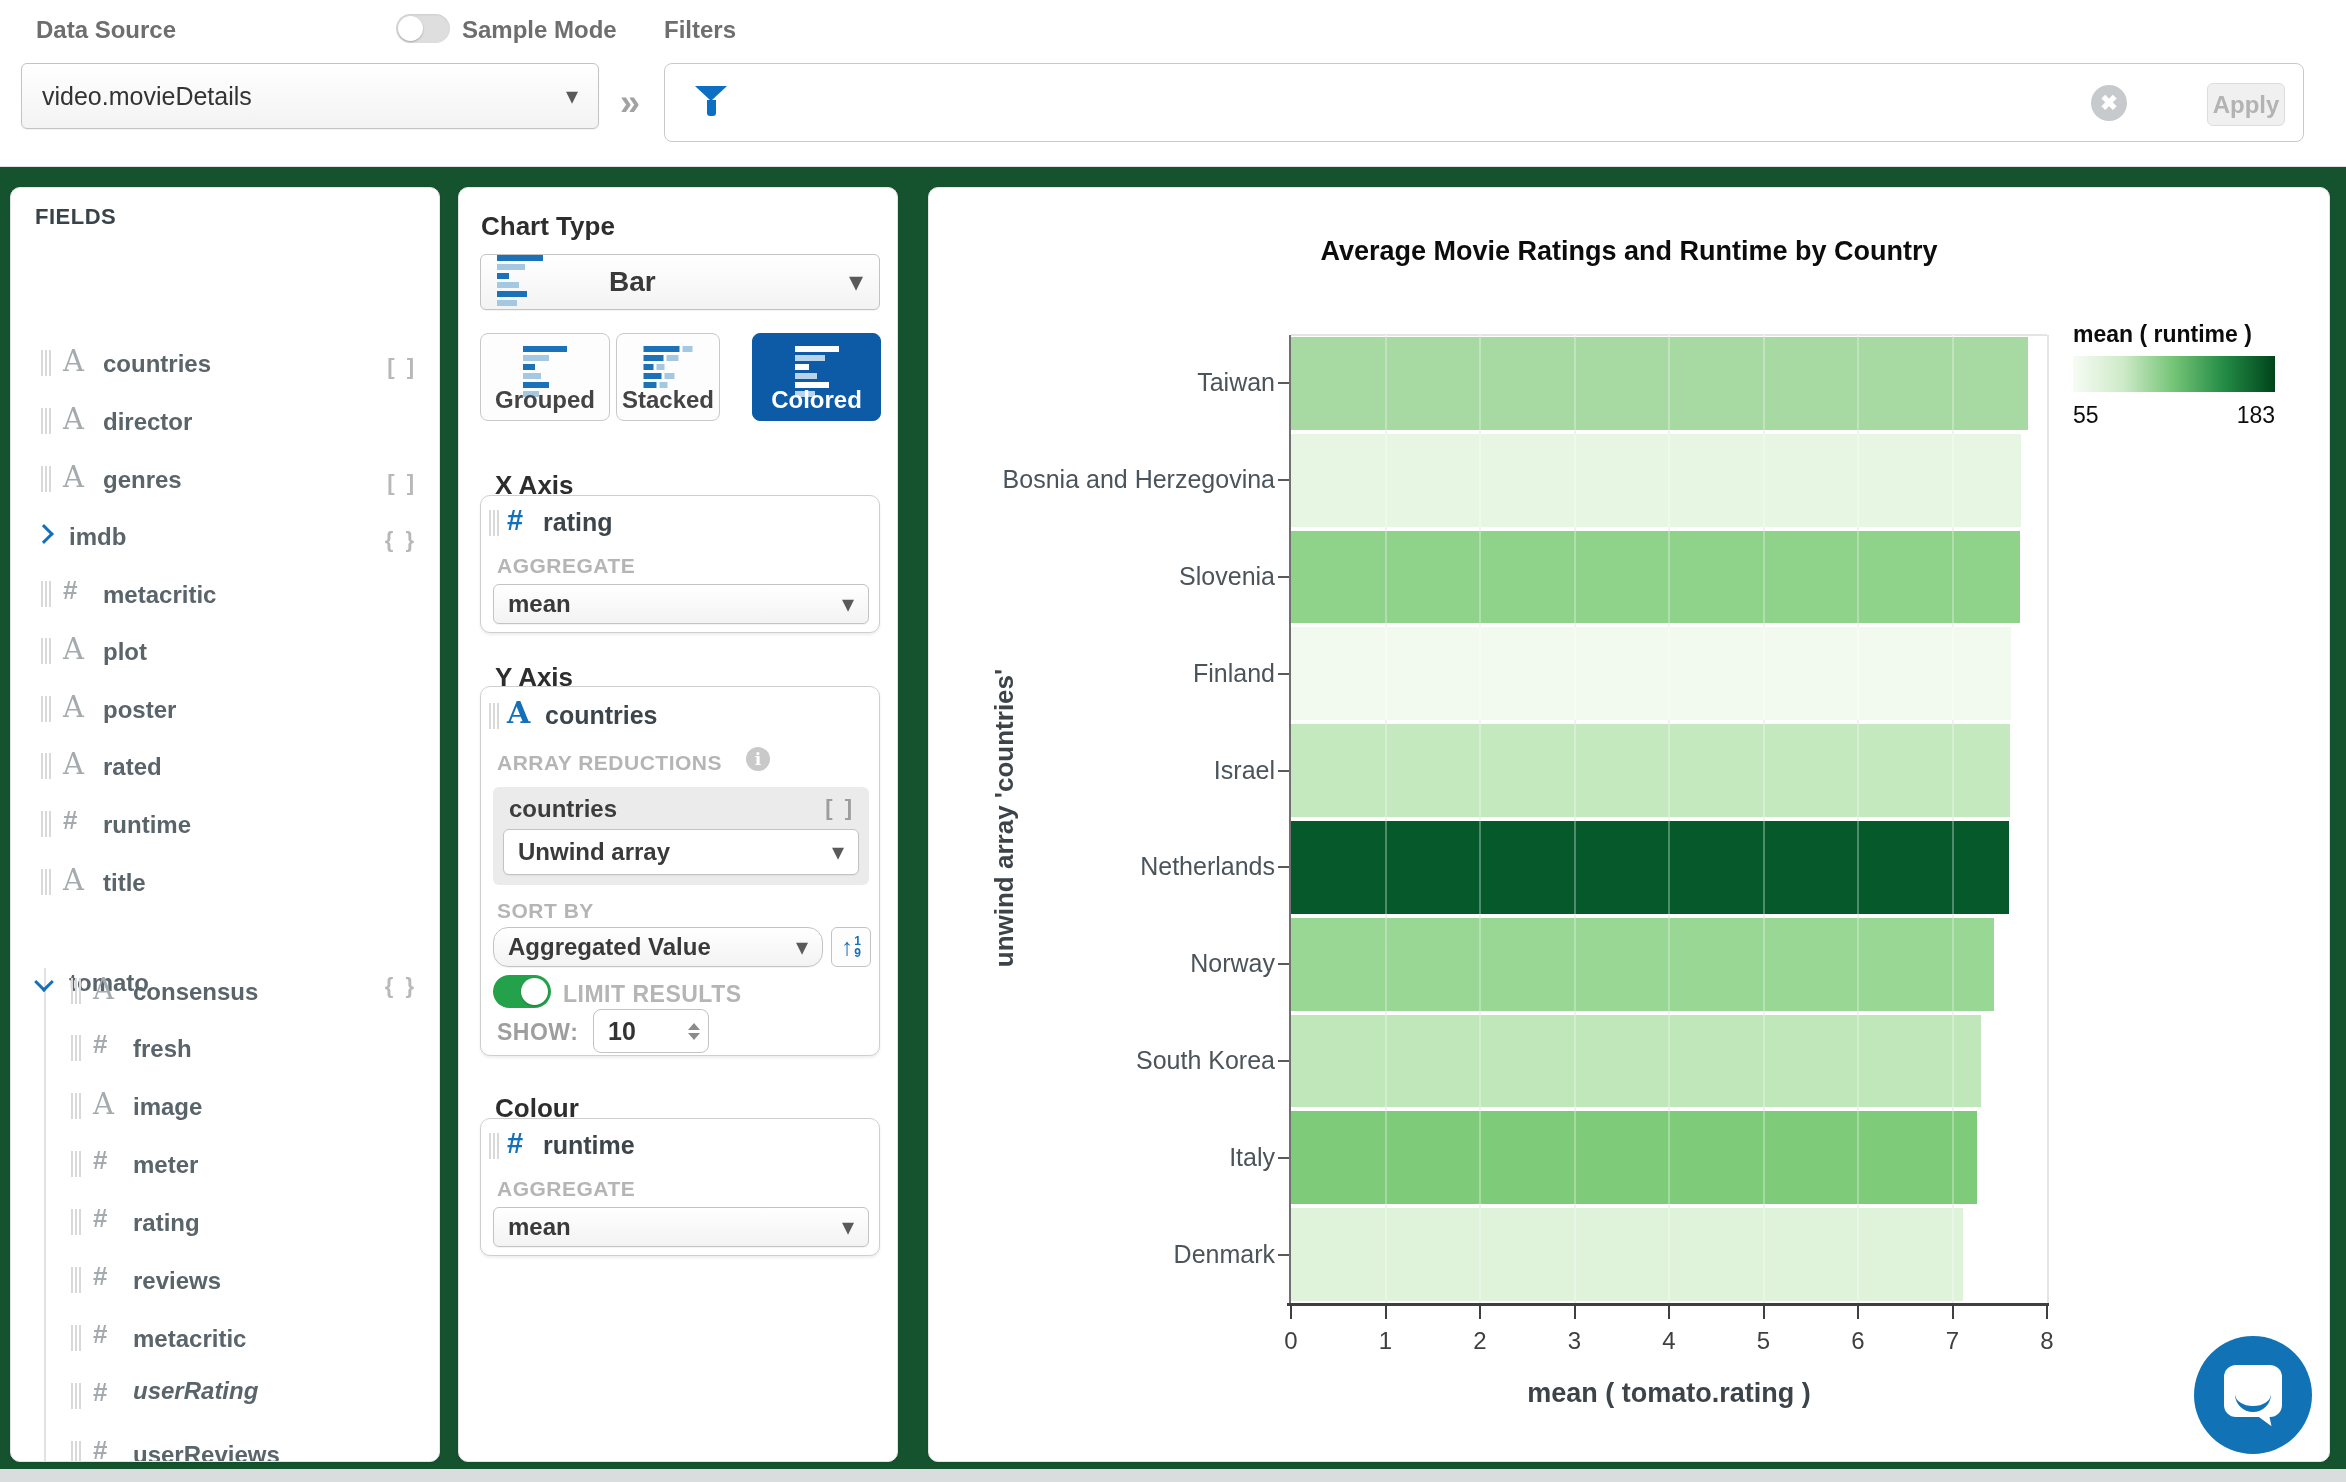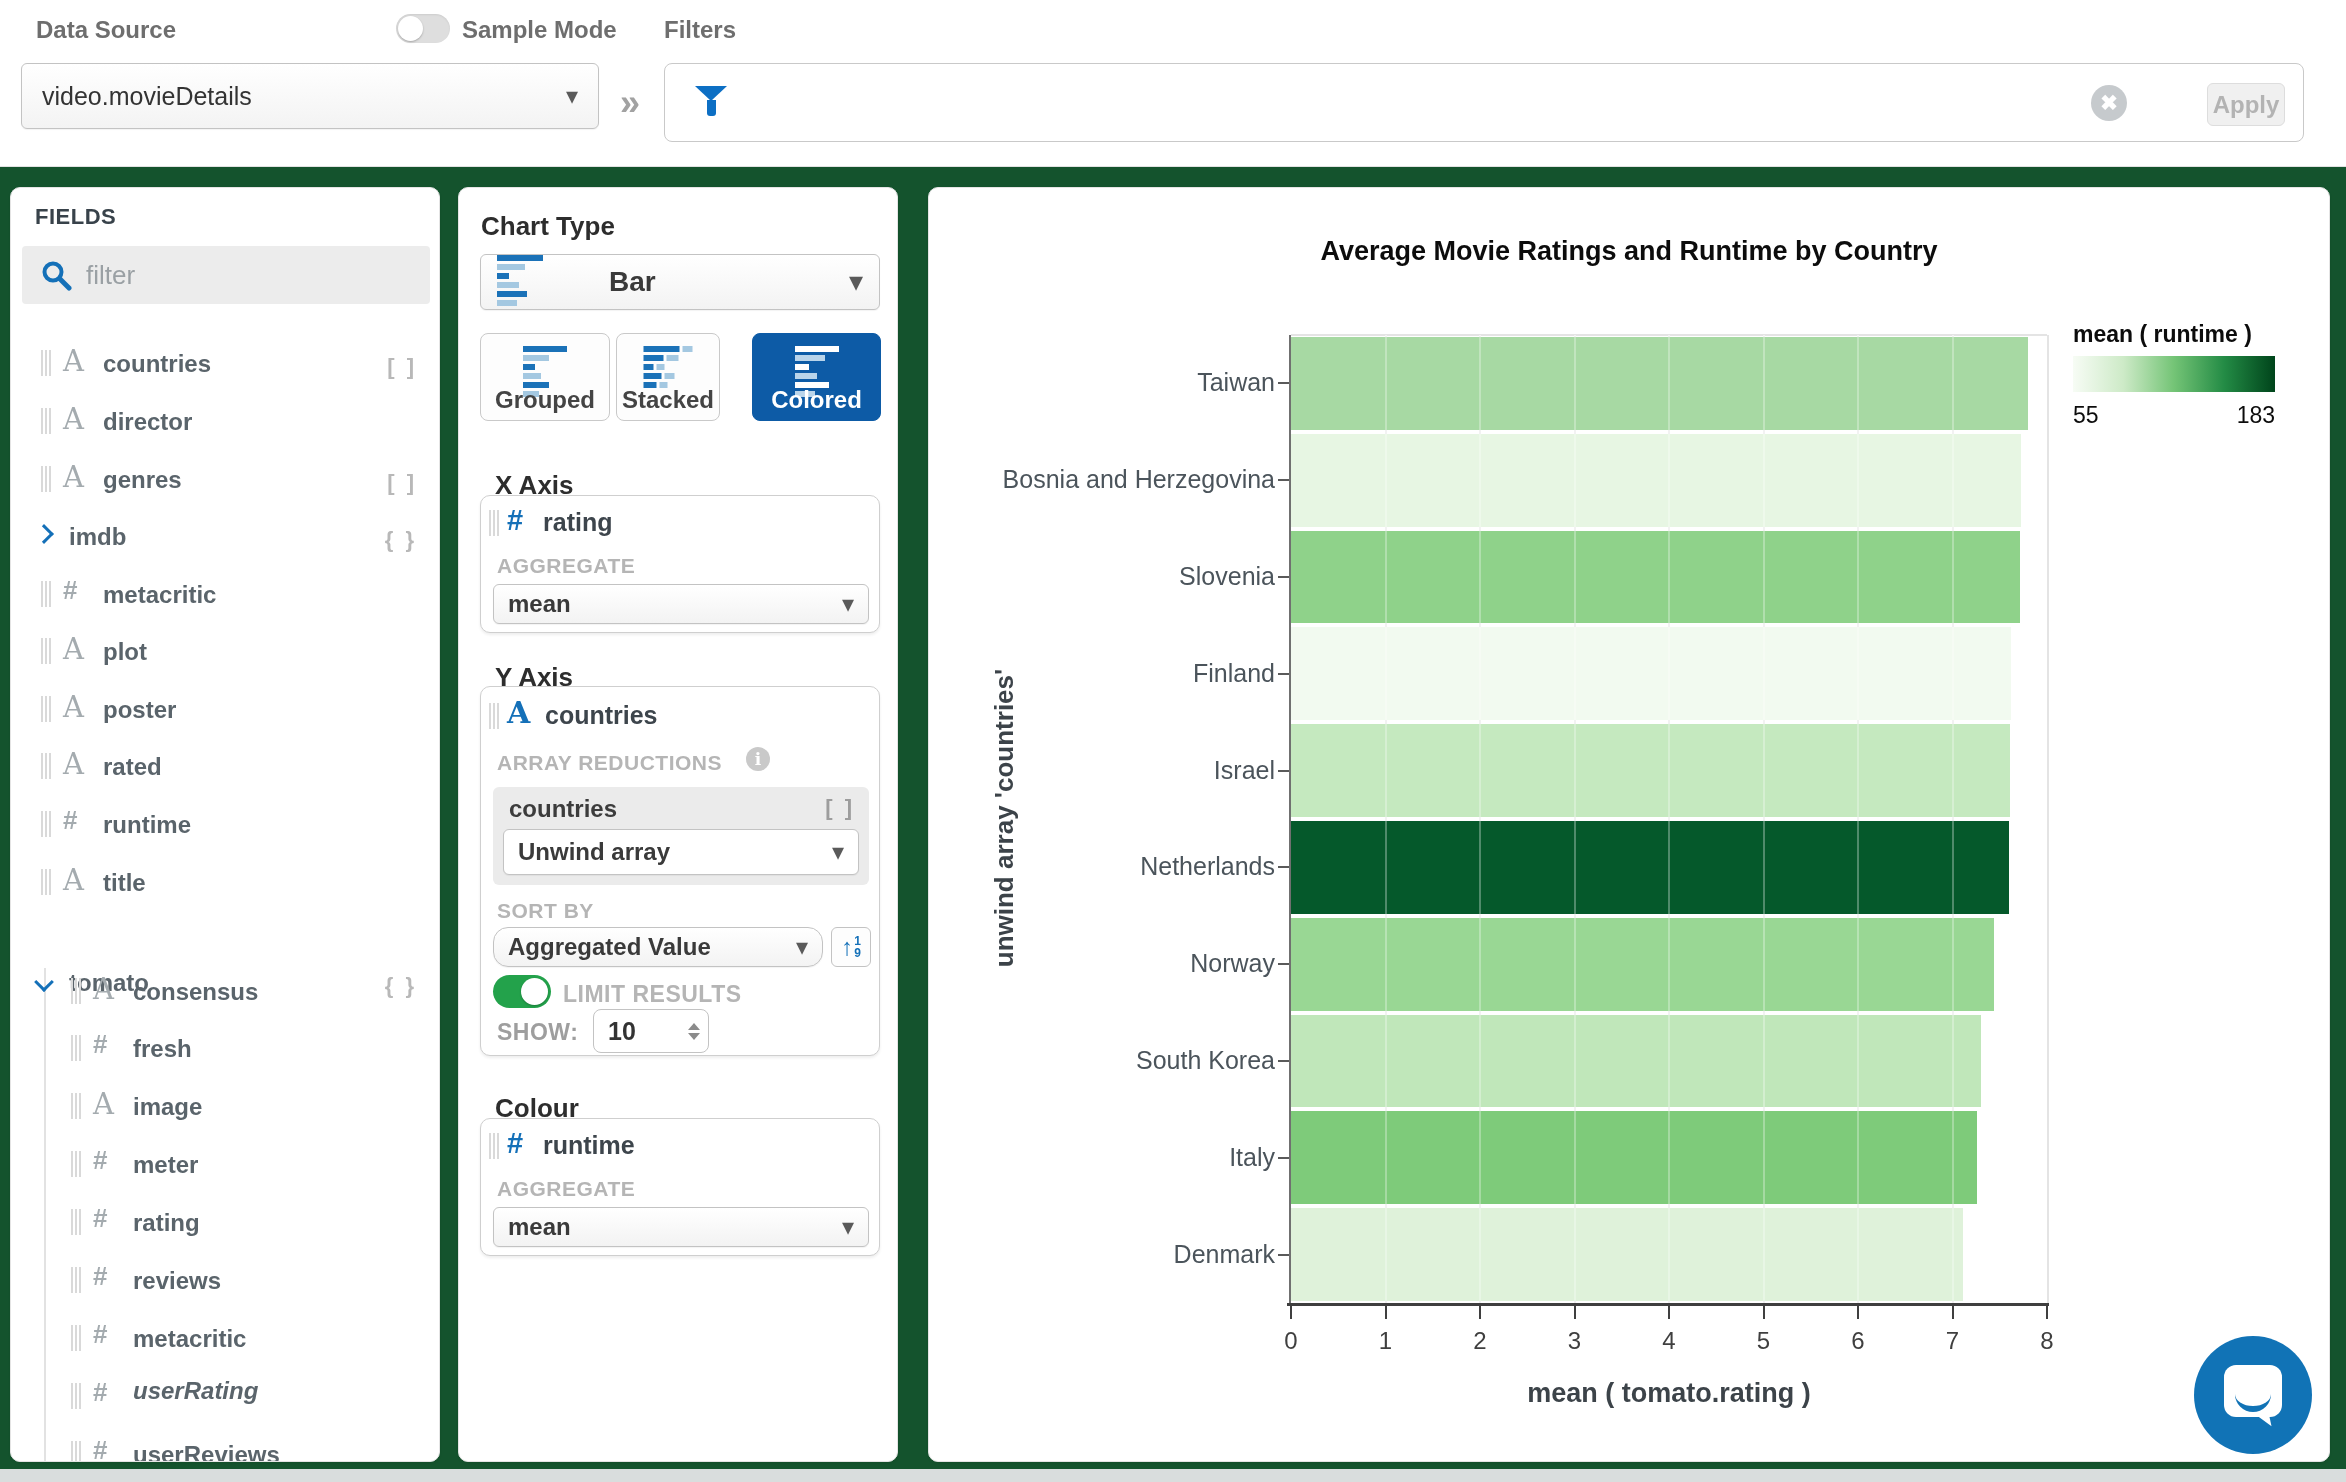--- a/index.html
+++ b/index.html
@@ -109,27 +109,20 @@
         <div class="funnel-top"></div>
           <div class="funnel-stem"></div>
       </div>
       <div class="clear-btn" style="right:176px;top:21px;">✖</div>
       <div class="apply-btn" style="right:18px;top:19px;width:76px;height:41px;">Apply</div>
     </div>
   </div>
 
   <div class="card" style="left:10px;top:187px;width:430px;height:1275px;overflow:hidden;">
     <div class="fields-title">FIELDS</div>
-    <div class="searchbox">
-      <svg style="margin-left:18px;" width="32" height="32">
-        <circle cx="13" cy="13" r="8.5" stroke="#1470b8" stroke-width="4" fill="none"></circle>
-        <line x1="20" y1="20" x2="29" y2="29" stroke="#1470b8" stroke-width="5" stroke-linecap="round"></line>
-      </svg>
-      <span class="ph">filter</span>
-    </div>
 
     <div style="position:absolute;left:0;top:124px;width:430px;height:15px;overflow:hidden;opacity:.8;">
       
       
     </div>
     <div class="guide" style="left:33px;top:780px;height:495px;"></div>
     <div id="fields-list">
         <div class="fieldrow" style="top: 154px;">
           <span class="handle" style="position: absolute; left: 30px; top: 8px;"></span>
           <span class="ticon-a" style="position: absolute; left: 52px; top: 2px;">A</span>

